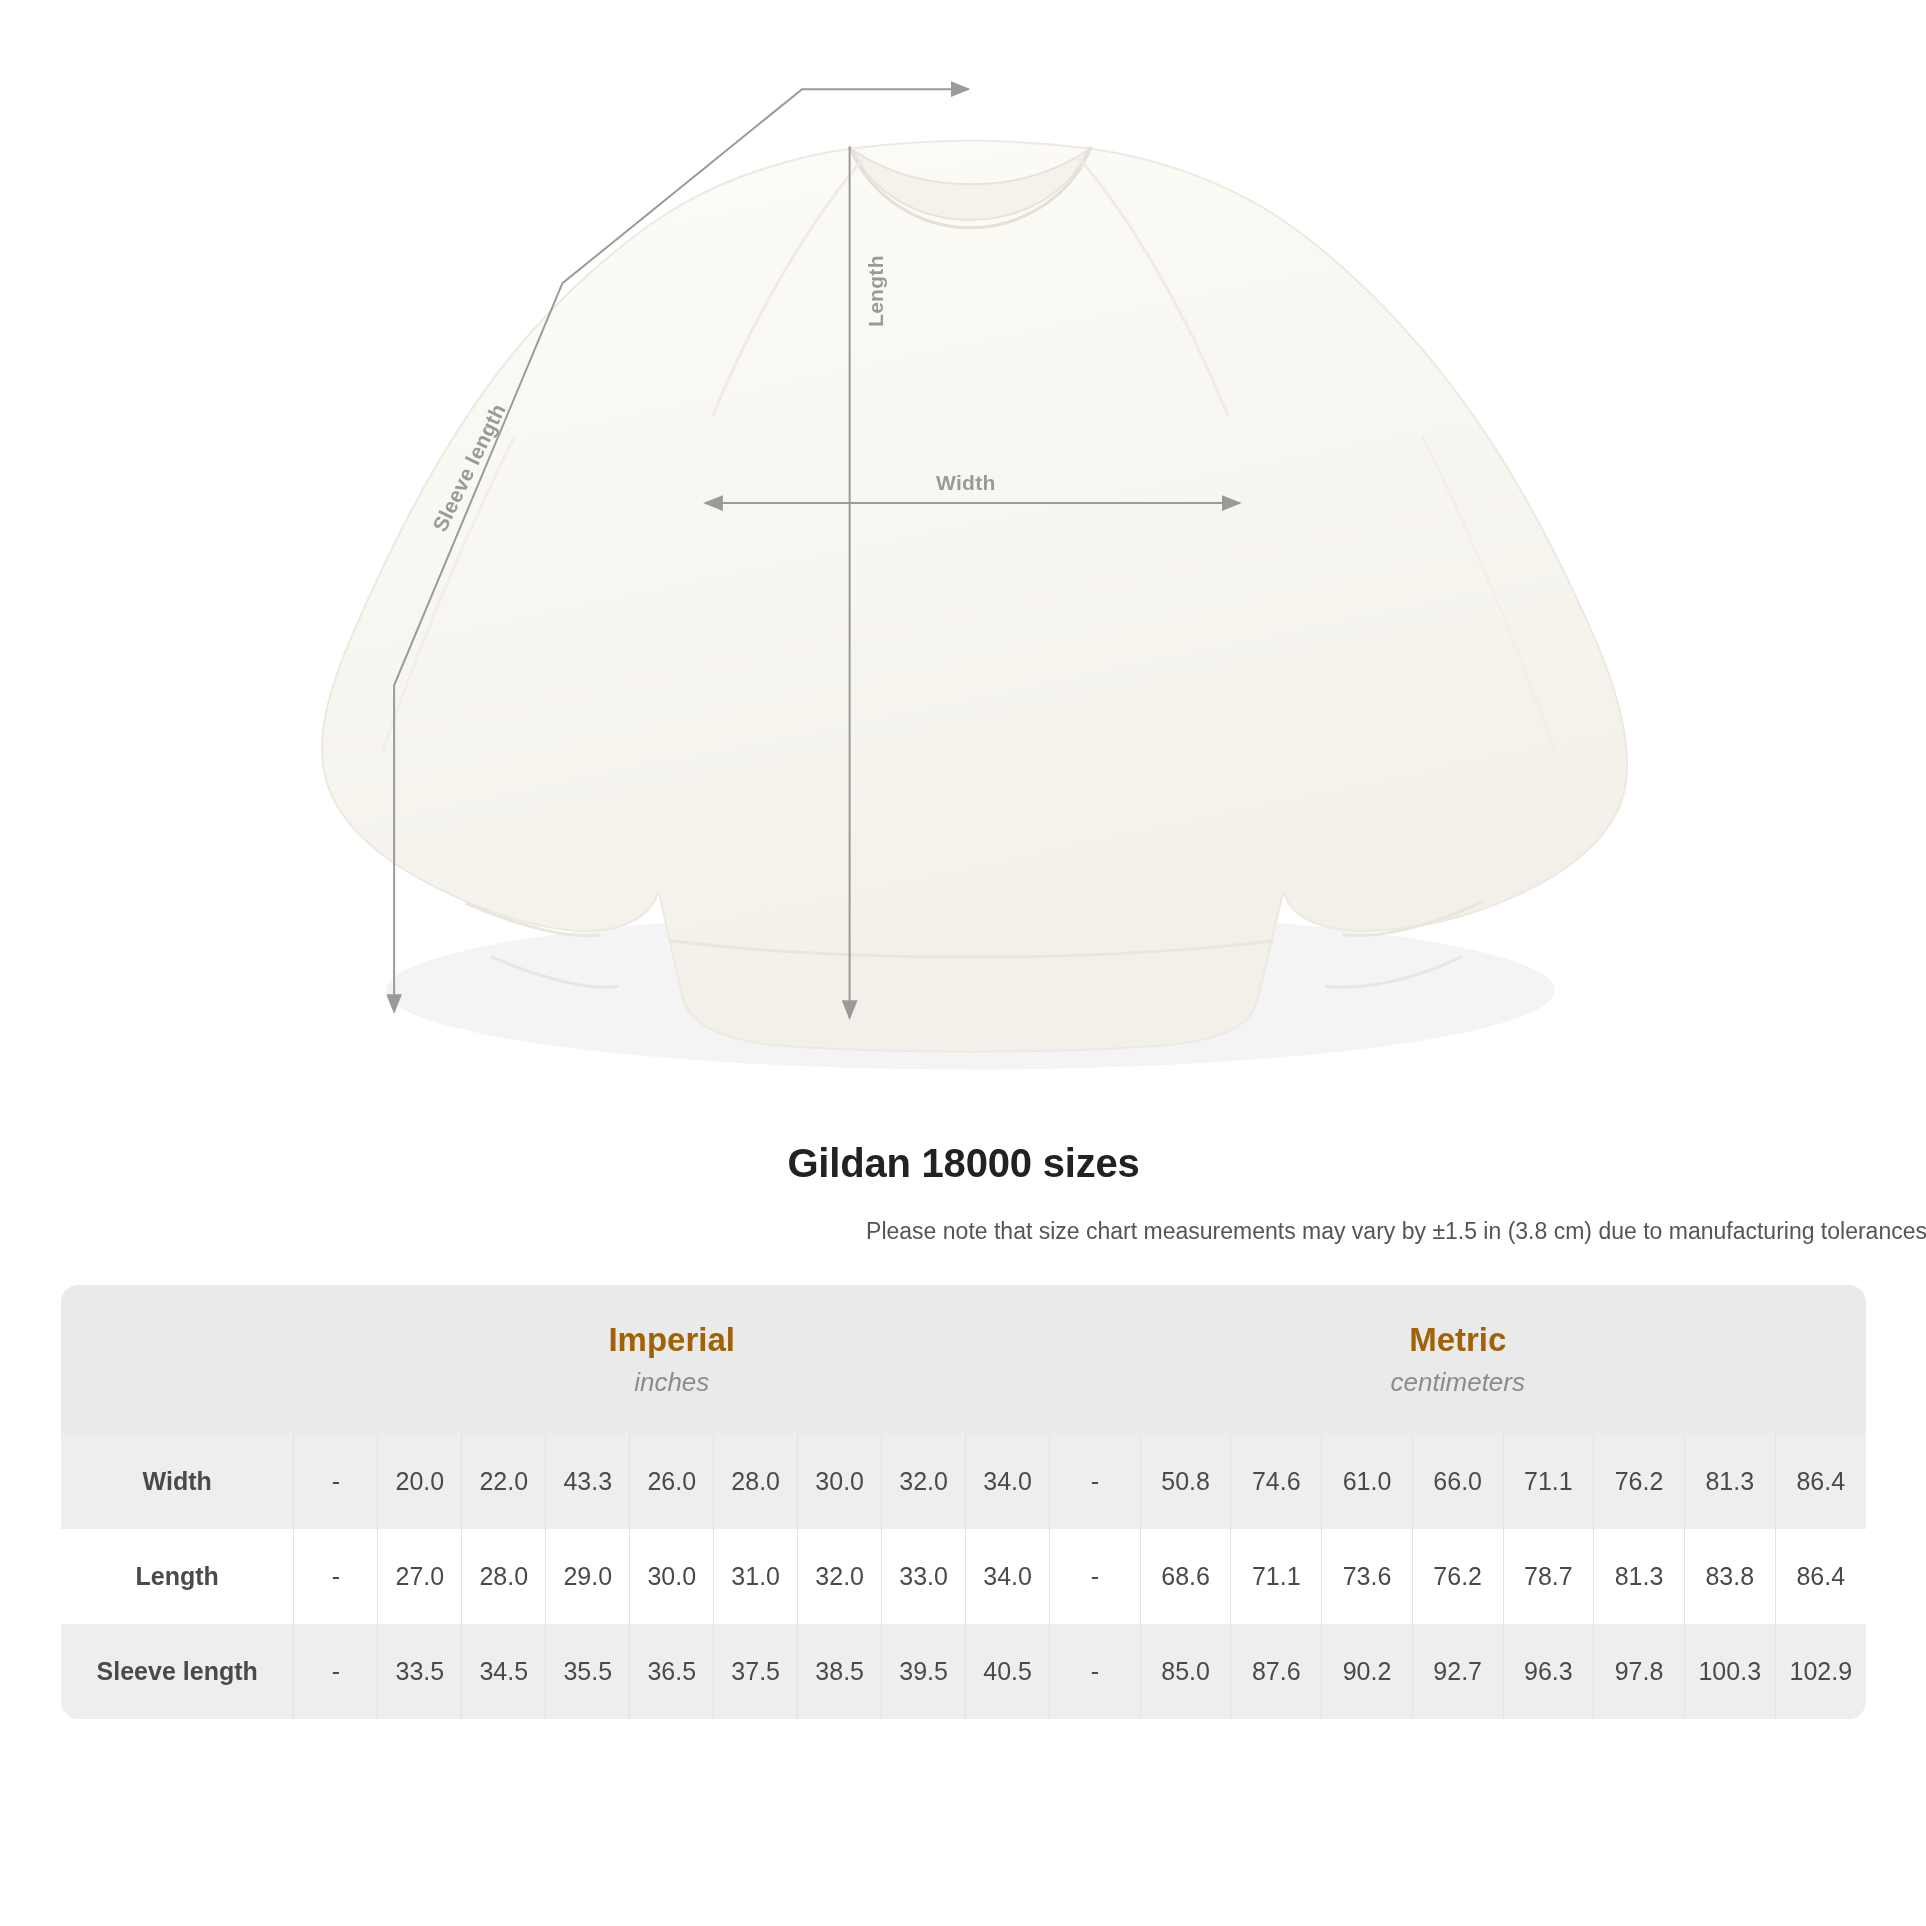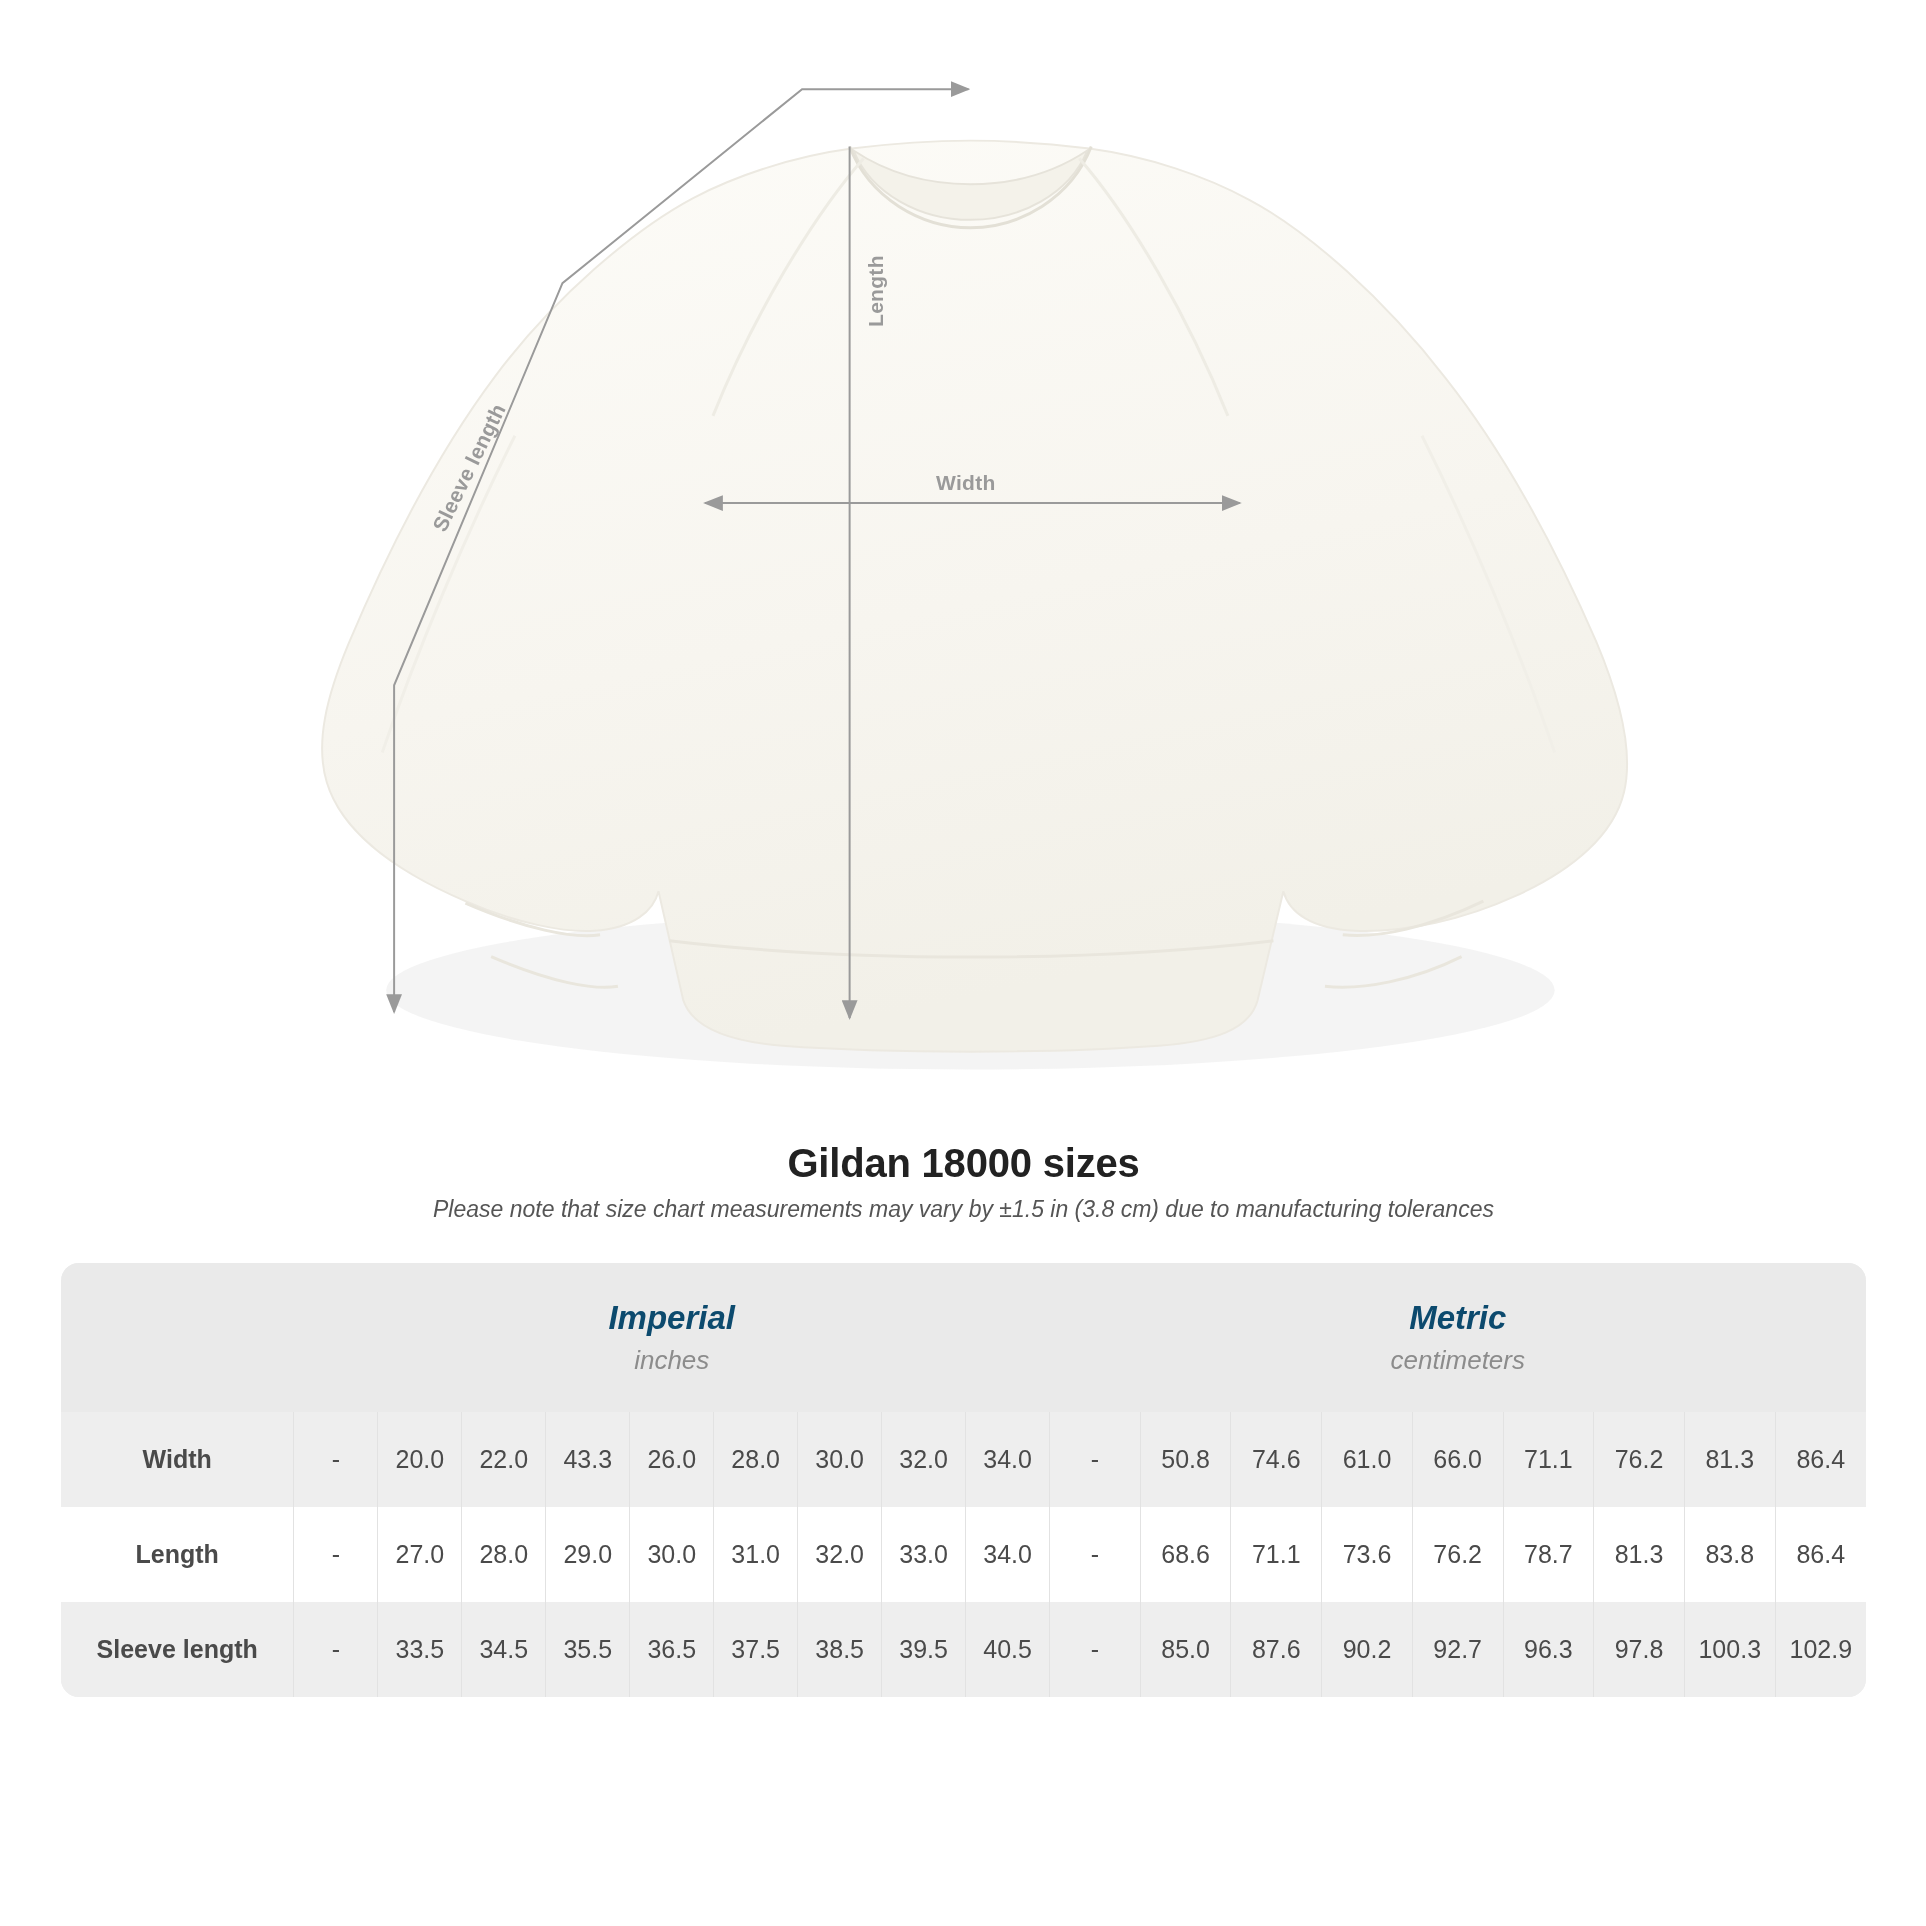--- a/index.html
+++ b/index.html
@@ -62,23 +62,23 @@
     margin-top: 22px;
   }
   .chart-title {
     font-size: 40px;
     font-weight: bold;
     color: #222;
     letter-spacing: -0.2px;
   }
   .chart-note {
     font-size: 23px;
-    font-style: italic;
     color: #555;
-    margin-top: 10px;
+    margin-top: 32px;
+    text-align: right;
   }
 
   
   .table-wrap {
     margin: 40px 61px 0 61px;
     border-radius: 18px;
     overflow: hidden;
     background: #eeeeee;
   }
   table.sizes {
@@ -94,23 +94,22 @@
     border: none;
   }
   
   .unit-row td {
     height: 149px;
     vertical-align: middle;
     background: #eaeaea;
   }
   .unit-name {
     font-size: 33px;
-    font-style: italic;
-    font-weight: bold;
-    color: #0c4a6e;
+    font-weight: bold;
+    color: #a16207;
   }
   .unit-sub {
     font-size: 26px;
     font-style: italic;
     color: #8c8c8c;
     margin-top: 8px;
   }
   .hdr-row td {
     height: 95px;
     background: #ffffff;

